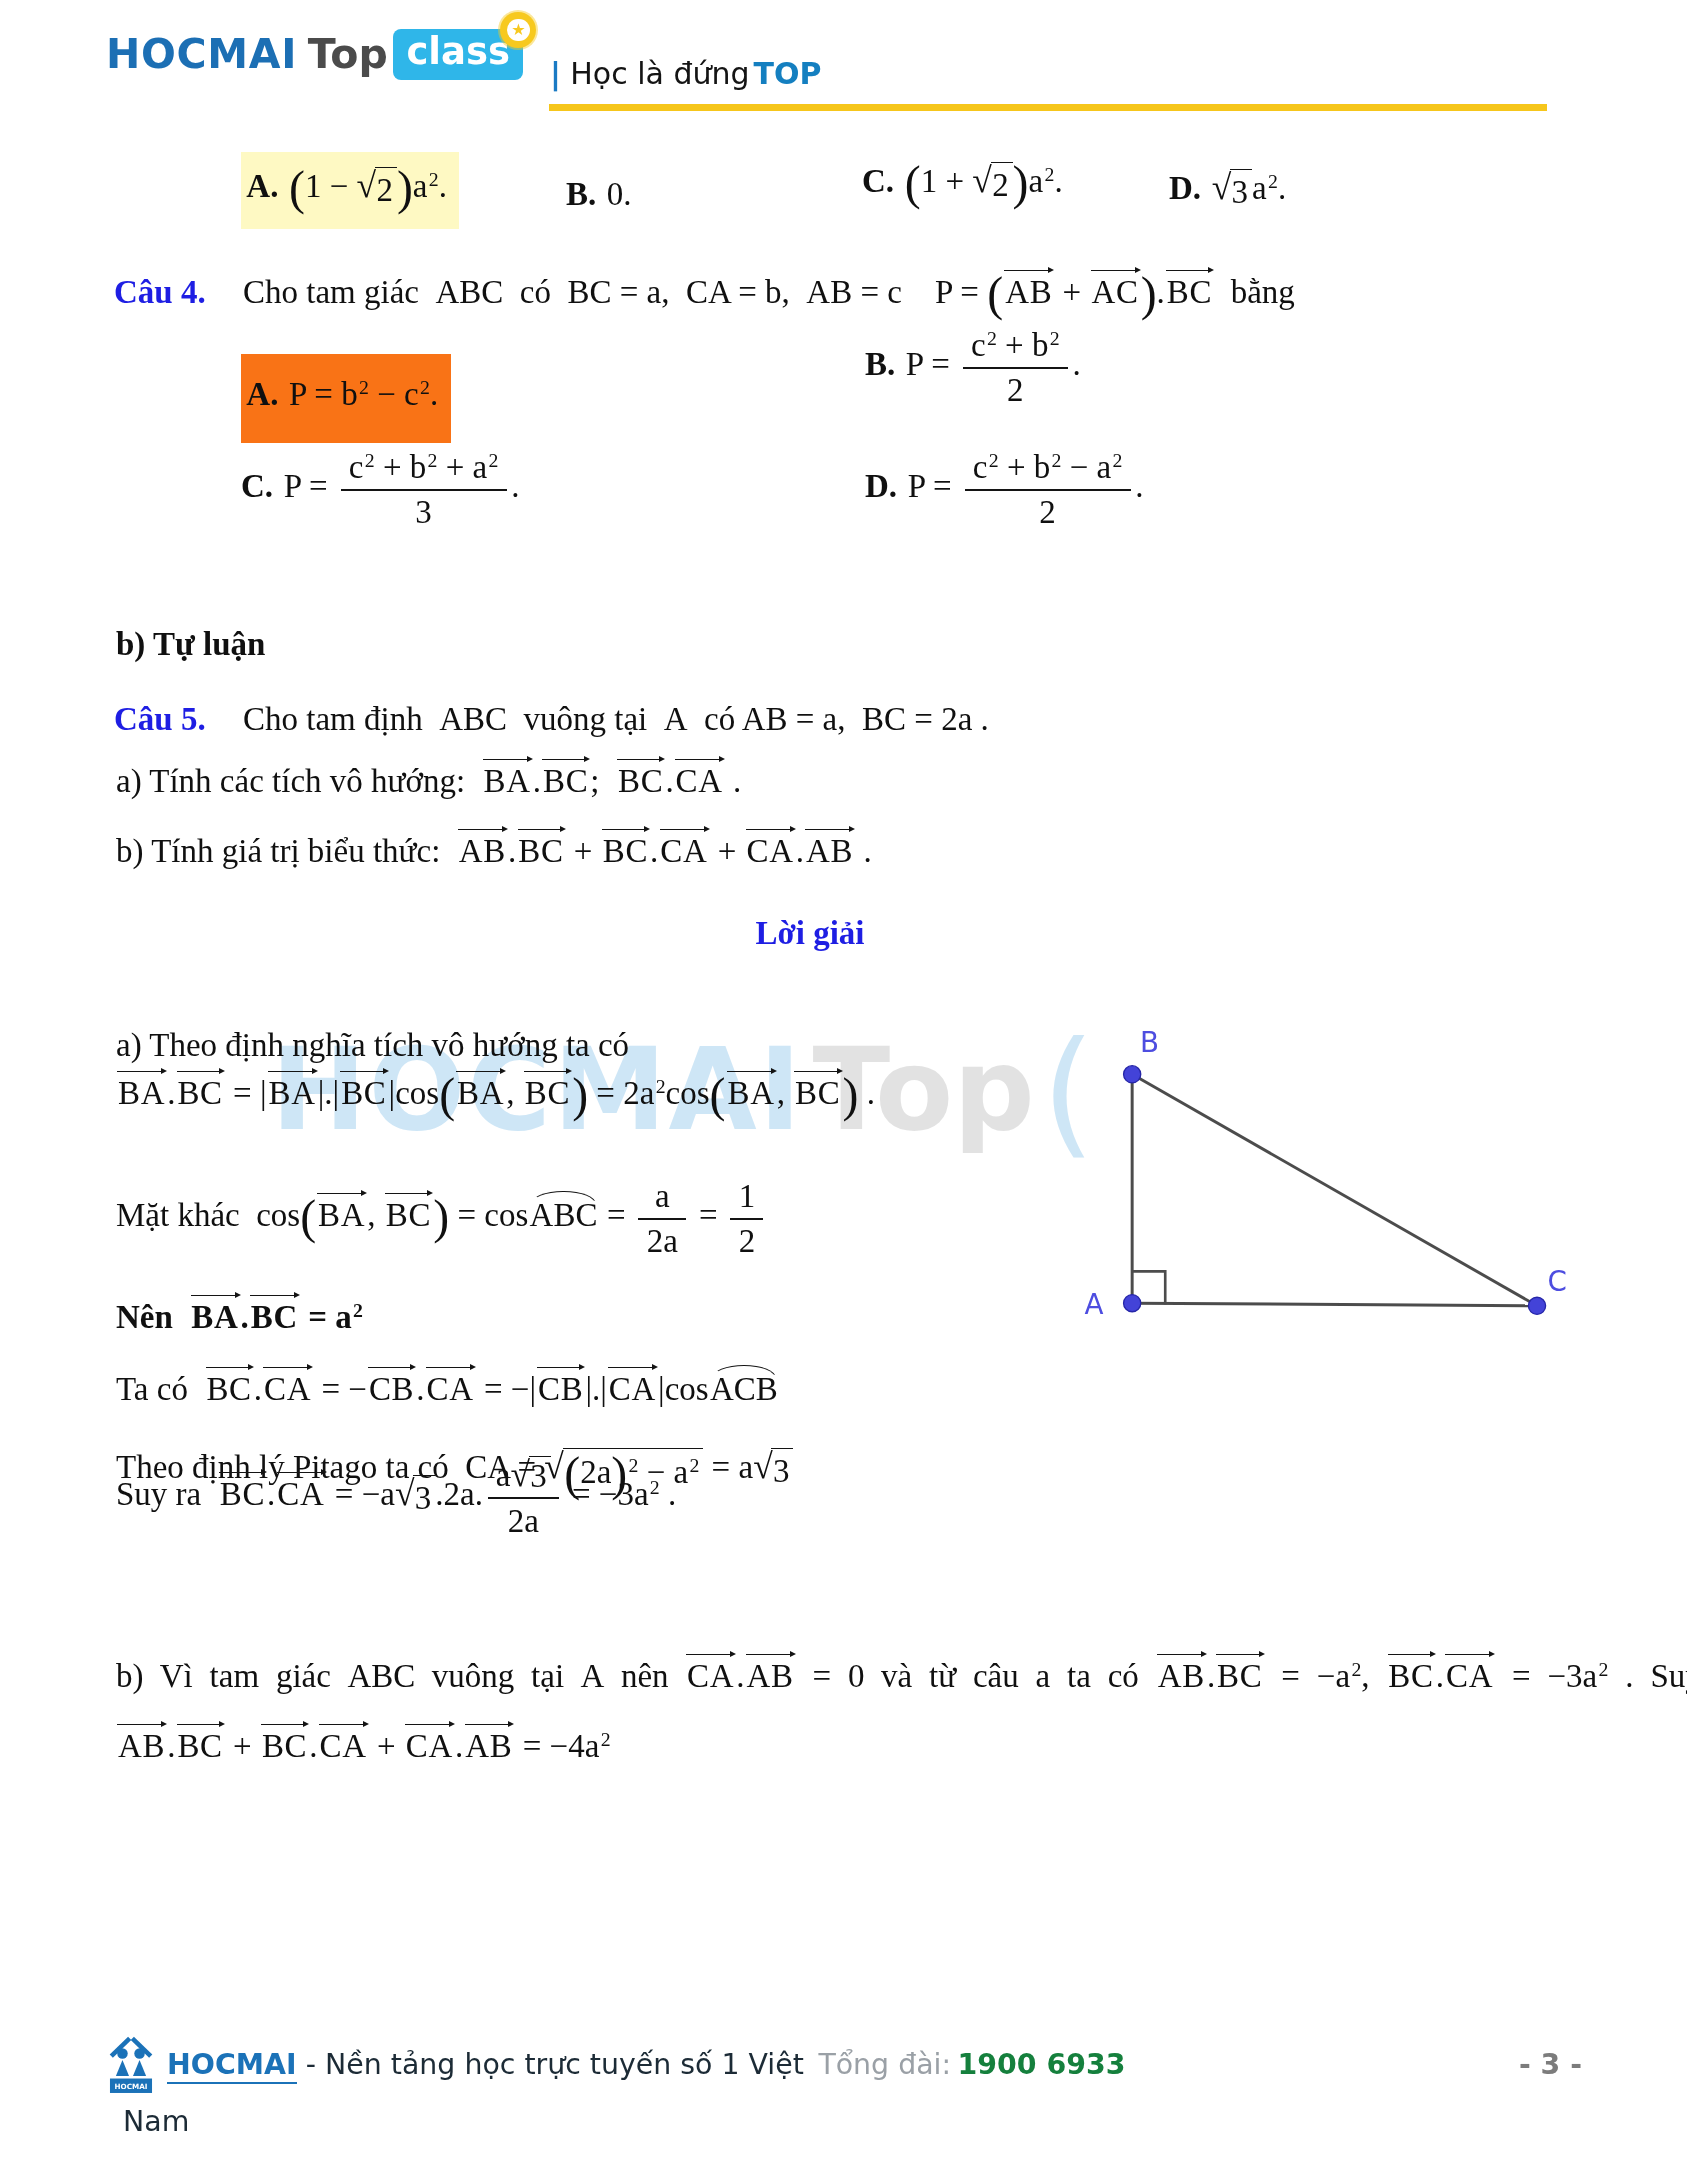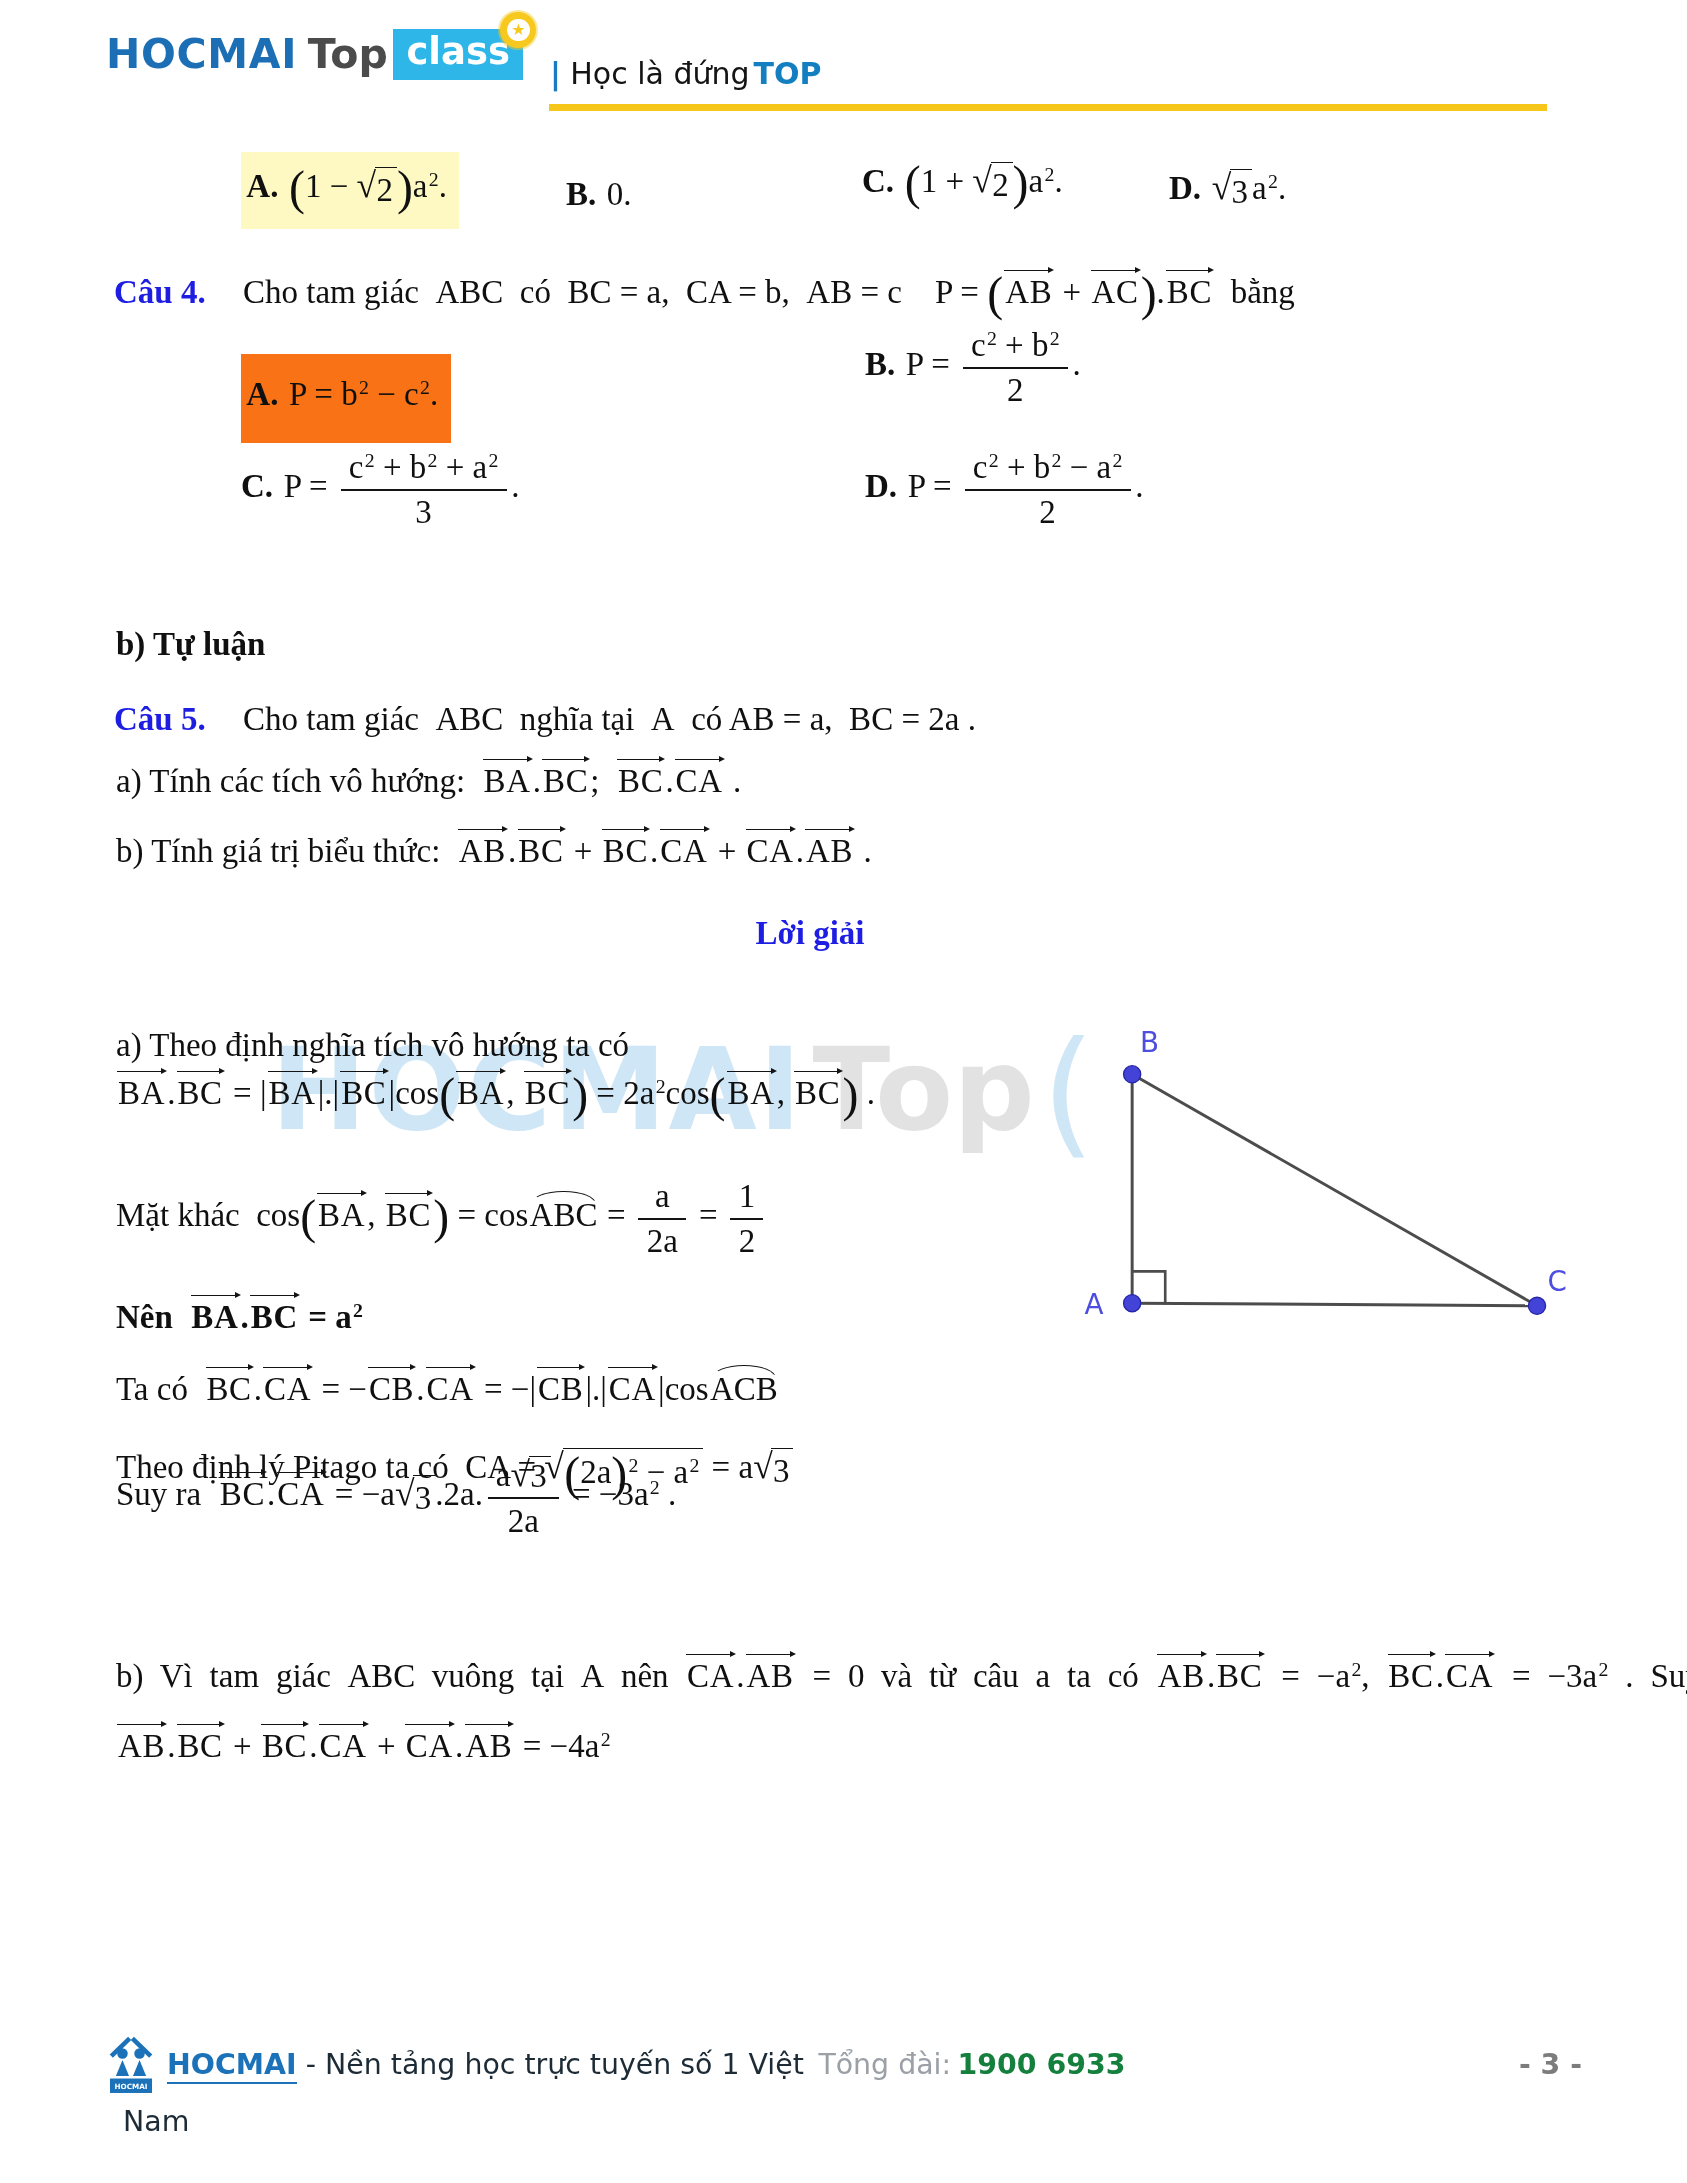--- a/index.html
+++ b/index.html
@@ -10,21 +10,21 @@
     color: #101010; overflow: hidden;
   }
 
   
   .logo { position:absolute; left:106px; top:29px; display:flex; align-items:center;
           font-family:"DejaVu Sans","Liberation Sans",sans-serif; font-weight:800; z-index:3; }
   .logo-hocmai { font-size:41px; color:#1c6fb4; letter-spacing:0.7px; }
   .logo-top { font-size:41px; color:#4b4b4b; margin-left:10.6px; }
   .logo-classwrap { position:relative; margin-left:5.3px; }
   .logo-class { display:inline-block; background:#2fb6e9; color:#fff; font-size:37px;
-                padding:1.3px 13.2px 6.6px; border-radius:0; }
+                padding:1.3px 13.2px 6.6px; border-radius:8px; }
   .badge { position:absolute; right:-13.2px; top:-17px; width:36px; height:36px;
            background:#f7c91f; border-radius:50%; display:flex; align-items:center; justify-content:center;
            box-shadow:0 0 0 2px rgba(247,201,31,.45); }
   .badge-inner { width:22.5px; height:22.5px; background:#fff; border-radius:50%;
                  display:flex; align-items:center; justify-content:center; }
   .badge-inner::before { content:"★"; color:#f7c91f; font-size:16px; line-height:1; }
 
   .tagline { position:absolute; left:550px; top:56px; z-index:3;
              font-family:"DejaVu Sans","Liberation Sans",sans-serif;
              font-size:30px; color:#141414; font-weight:500; }
@@ -142,21 +142,21 @@
 <div class="line" style="left:241px;top:449px;">
   <span class="olabel">C.</span><span>P = <span class="frac"><span class="num">c<sup>2</sup> + b<sup>2</sup> + a<sup>2</sup></span><span class="den">3</span></span>.</span>
 </div>
 <div class="line" style="left:865px;top:449px;">
   <span class="olabel">D.</span><span>P = <span class="frac"><span class="num">c<sup>2</sup> + b<sup>2</sup> − a<sup>2</sup></span><span class="den">2</span></span>.</span>
 </div>
 
 <div class="line bold" style="left:116px;top:623px;">b) Tự luận</div>
 
 <div class="line" style="left:114px;top:698px;">
-  <span class="qlabel">Câu 5.</span><span>Cho tam giác ABC nghĩa tại A có AB = a, BC = 2a .</span>
+  <span class="qlabel">Câu 5.</span><span>Cho tam định ABC vuông tại A có AB = a, BC = 2a .</span>
 </div>
 <div class="line" style="left:116px;top:754px;">a) Tính các tích vô hướng: <span class="vec">BA</span>.<span class="vec">BC</span>; <span class="vec">BC</span>.<span class="vec">CA</span> .</div>
 <div class="line" style="left:116px;top:824px;">b) Tính giá trị biểu thức: <span class="vec">AB</span>.<span class="vec">BC</span> + <span class="vec">BC</span>.<span class="vec">CA</span> + <span class="vec">CA</span>.<span class="vec">AB</span> .</div>
 
 <div class="line bold blue center-line" style="top:912px;">Lời giải</div>
 
 <div class="wm">
   <span class="wm1">HOCMAI</span>
   <span class="wm2">Top</span>
   <span class="wmb">(</span>

